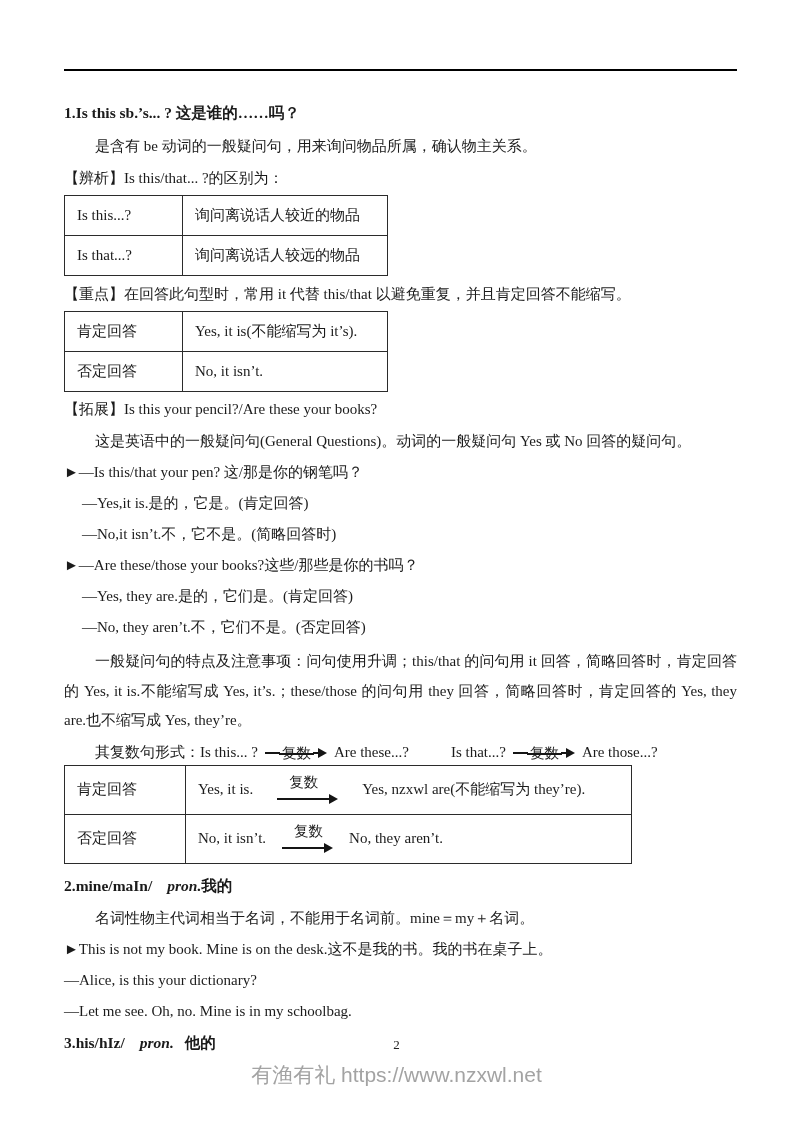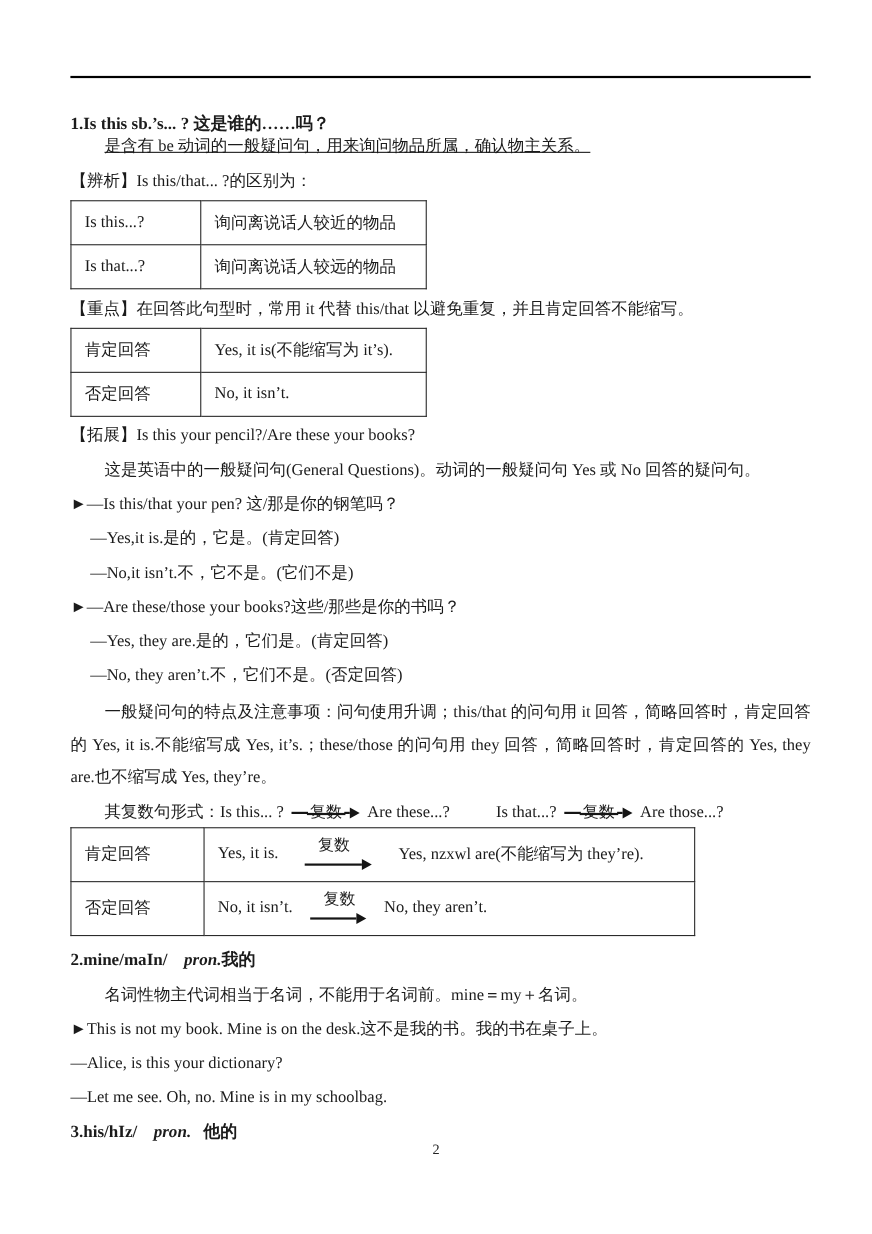--- a/index.html
+++ b/index.html
@@ -13,21 +13,21 @@
     overflow:hidden;
     margin:0 auto;
   }
   .content{margin:0 56px 0 64px;}
   .header-rule{border-top:2px solid #000;margin-top:69px;height:0;}
   h1,h2,h3{font-size:15.5px;font-weight:bold;margin:0;line-height:21px;}
   h1{margin-top:31px;}
   p{margin:0;line-height:20px;}
   .indent{padding-left:31px;}
   .dlg{padding-left:18px;}
-  .intro{text-decoration:underline;}
+  .intro{margin-top:13px;}
   .analysis{margin-top:12px;}
   table{border-collapse:collapse;margin-top:7px;table-layout:fixed;}
   .tbl-2col{width:324px;}
   .tbl-2col td.c1{width:93px;}
   .tbl-plural{width:568px;margin-top:3px;}
   .tbl-plural td.c1{width:96px;}
   td{border:1.5px solid #2b2b2b;padding:4px 12px;height:31px;vertical-align:middle;}
   .tbl-plural td{height:40px;}
   .keypoint{margin-top:8px;}
   .expansion{margin-top:7px;}
@@ -105,21 +105,21 @@
       </tr>
     </tbody>
       </table>
 
     <p class="expansion">【拓展】Is this your pencil?/Are these your books?</p>
 
     <p class="indent generalq">这是英语中的一般疑问句(General Questions)。动词的一般疑问句 Yes 或 No 回答的疑问句。</p>
 
     <p class="exline">►—Is this/that your pen? 这/那是你的钢笔吗？</p>
     <p class="exline dlg">—Yes,it is.是的，它是。(肯定回答)</p>
-    <p class="exline dlg">—No,it isn’t.不，它不是。(它们不是)</p>
+    <p class="exline dlg">—No,it isn’t.不，它不是。(简略回答时)</p>
     <p class="exline">►—Are these/those your books?这些/那些是你的书吗？</p>
     <p class="exline dlg">—Yes, they are.是的，它们是。(肯定回答)</p>
     <p class="exline dlg">—No, they aren’t.不，它们不是。(否定回答)</p>
 
     <p class="notes" style="text-indent:31px;">一般疑问句的特点及注意事项：问句使用升调；this/that 的问句用 it 回答，简略回答时，肯定回答的 Yes, it is.不能缩写成 Yes, it’s.；these/those 的问句用 they 回答，简略回答时，肯定回答的 Yes, they are.也不缩写成 Yes, they’re。</p>
 
     <p class="indent pluralline">
       <span>其复数句形式：Is this... ?</span><span class="strike-arrow">
           <span class="bar1"></span>
           <span class="lbl">复数</span>
@@ -177,13 +177,14 @@
 
     <p class="exline">►This is not my book. Mine is on the desk.这不是我的书。我的书在桌子上。</p>
     <p class="exline">—Alice, is this your dictionary?</p>
     <p class="exline">—Let me see. Oh, no. Mine is in my schoolbag.</p>
 
     <h3 class="h3head s3"><span>3.his/hIz/</span><span class="pos-label">pron.</span><span class="cn-bold" style="margin-left:11px;">他的</span></h3>
 
   </div>
 
   <div class="pagenum">2</div>
+  <div class="watermark">有渔有礼 https://www.nzxwl.net</div>
 </div>
 
 </body></html>

